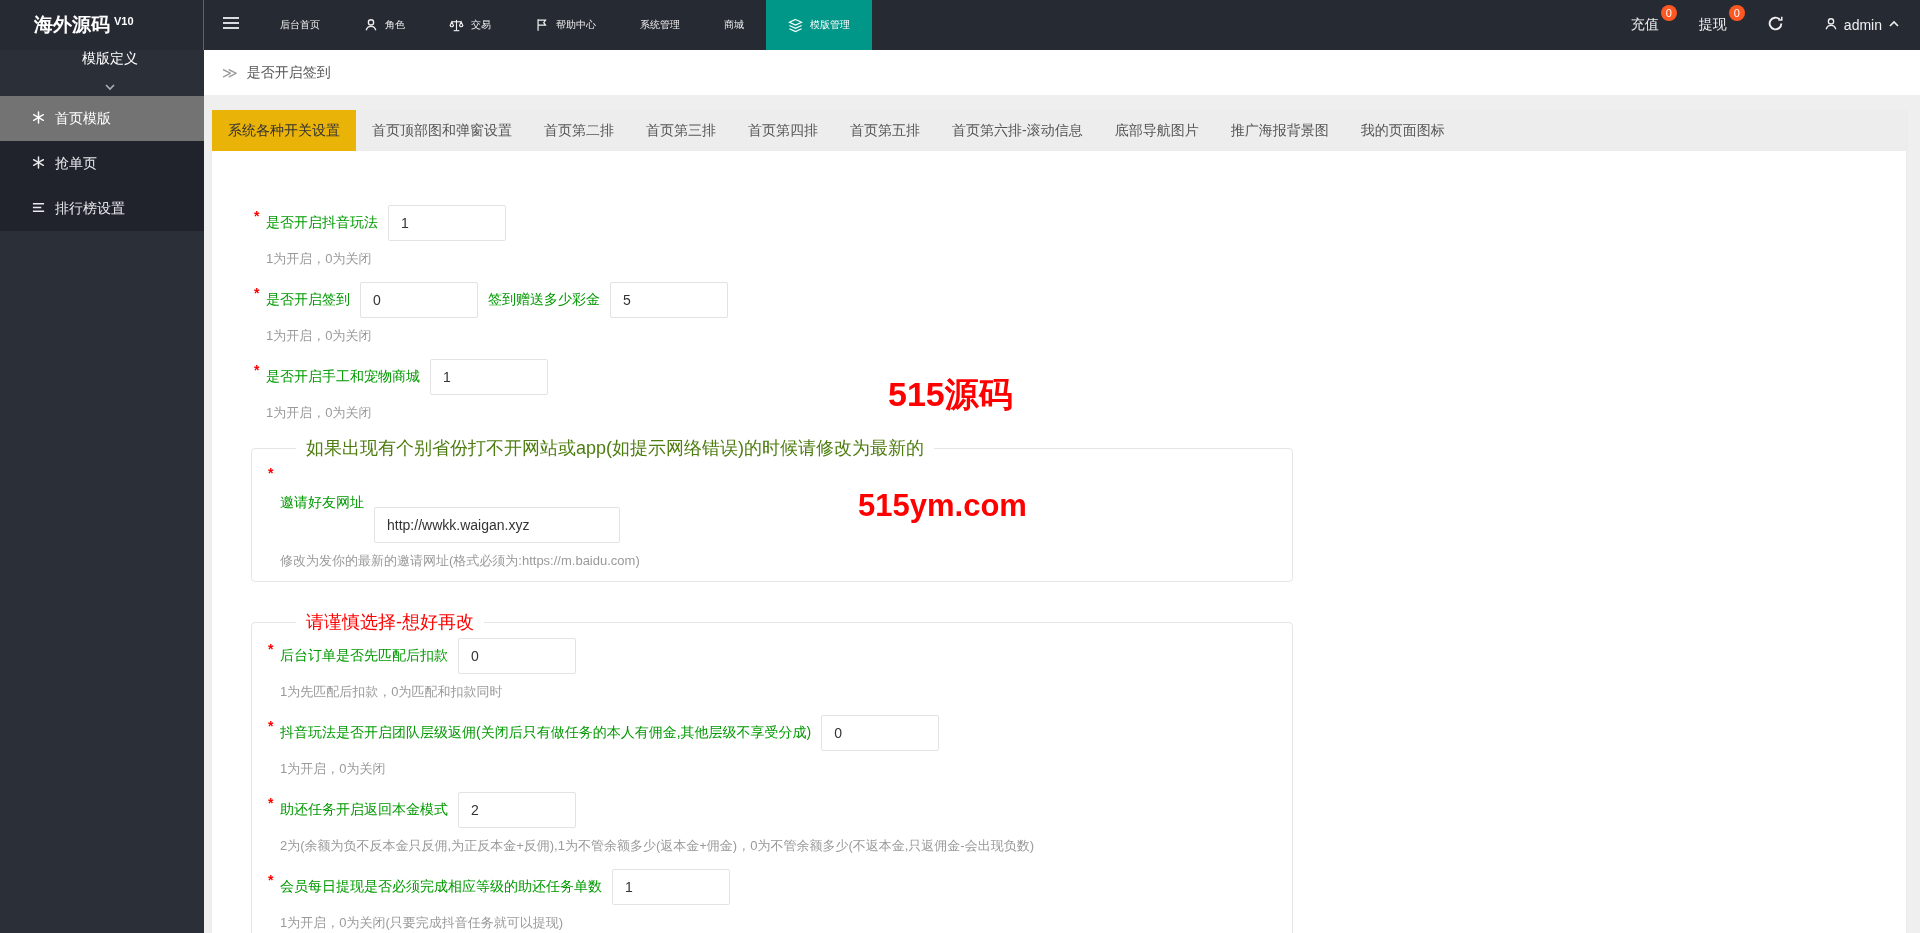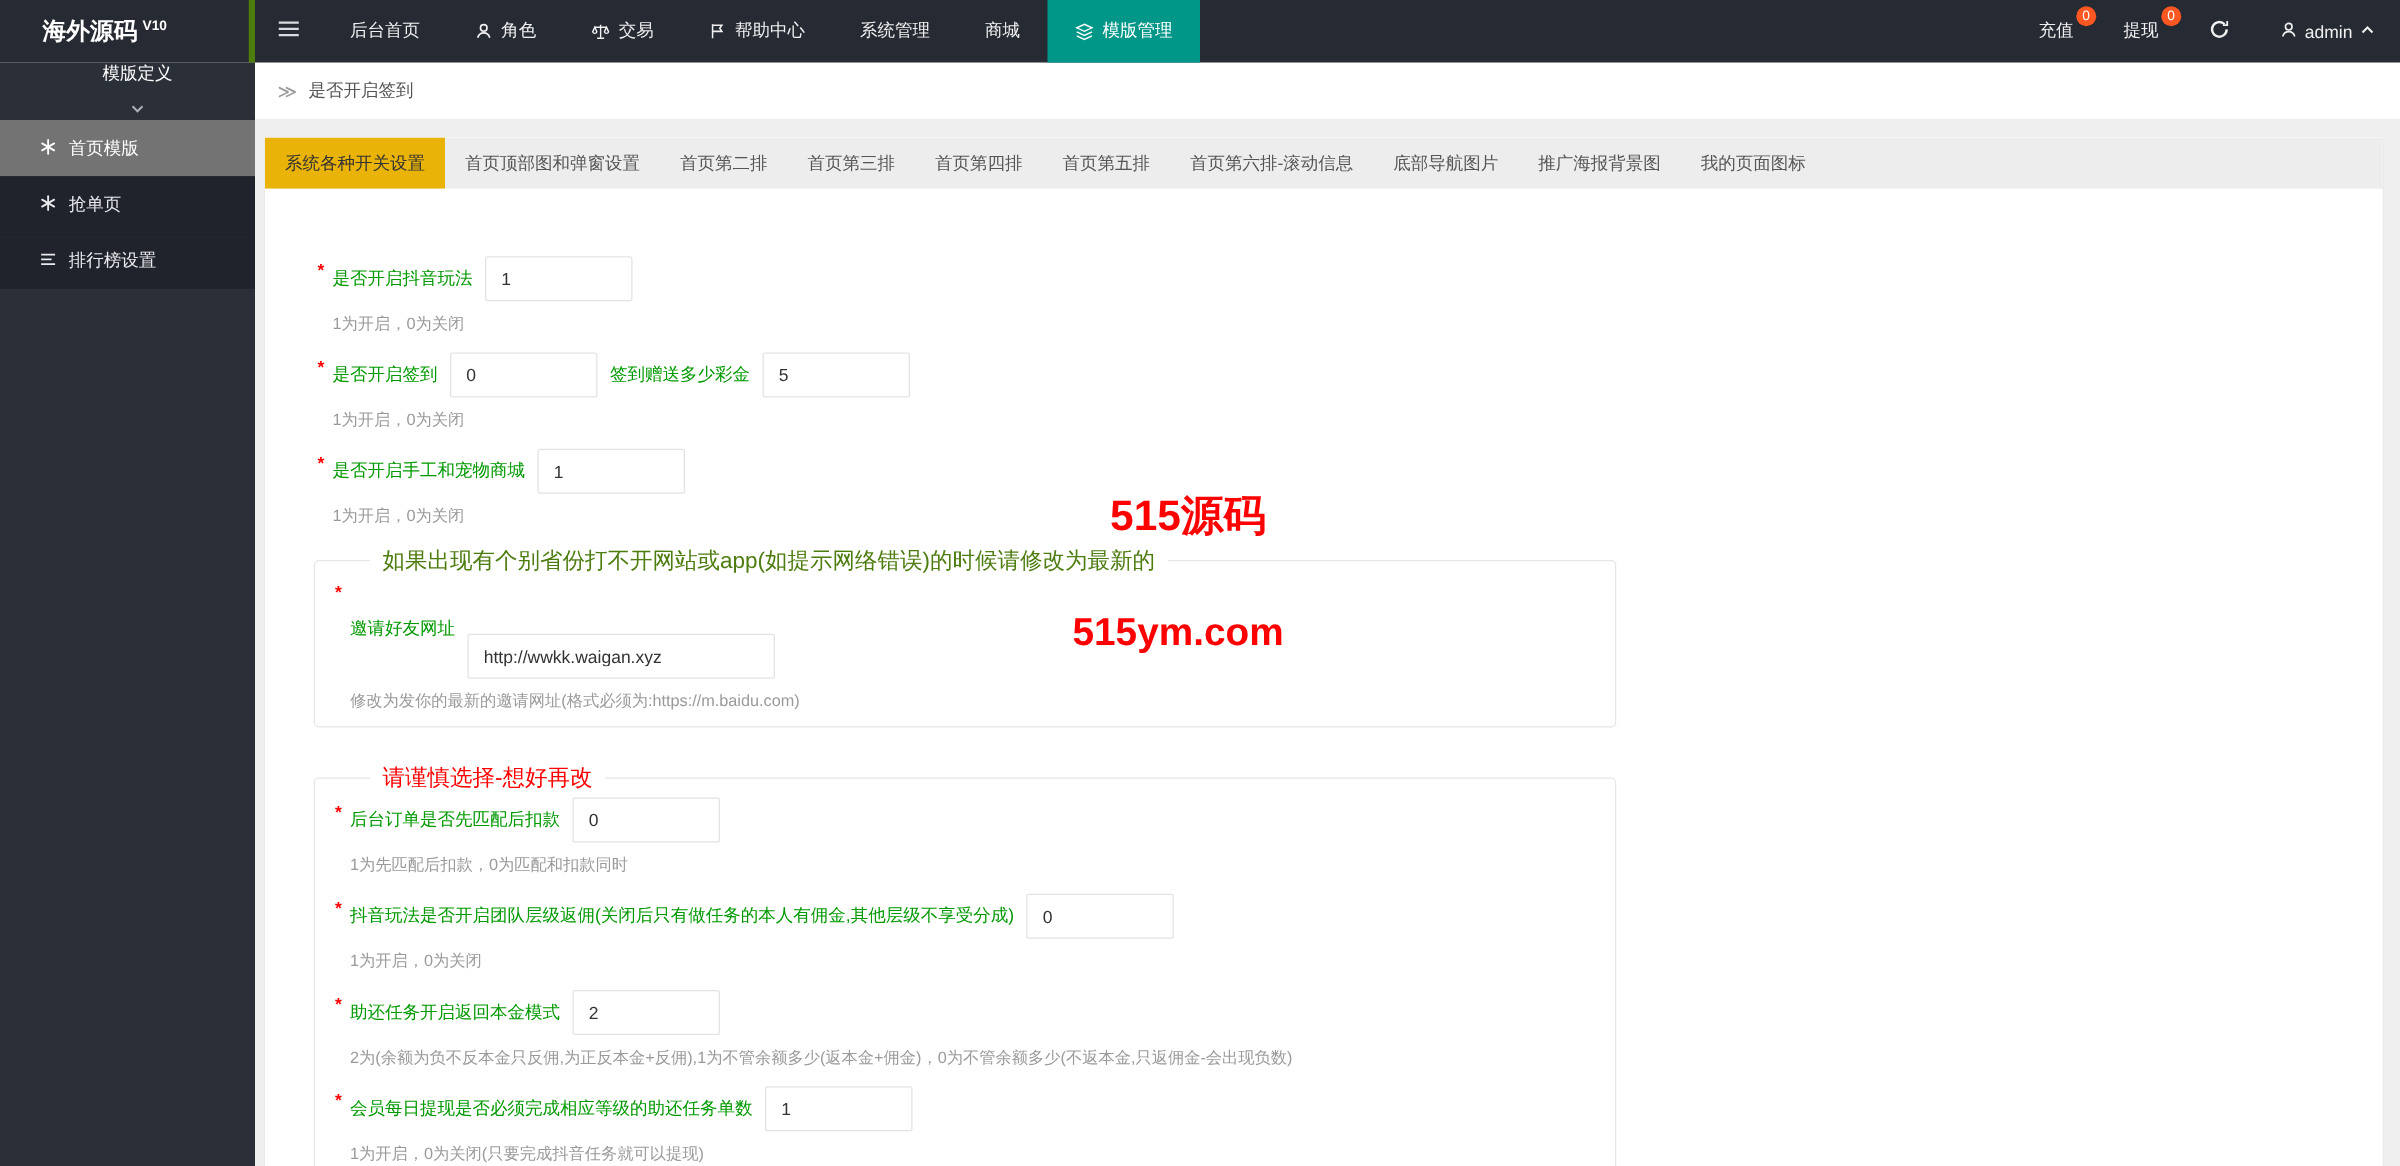--- a/index.html
+++ b/index.html
@@ -1,25 +1,25 @@
 <!DOCTYPE html>
 <html><head>
 <meta charset="utf-8">
 <style>
   * { margin:0; padding:0; box-sizing:border-box; }
   html,body { width:1920px; height:933px; overflow:hidden;
     font-family:"Liberation Sans","DejaVu Sans",sans-serif; background:#efefef; }
 
   
   .header { height:50px; background:#262a33; display:flex; align-items:stretch; color:#f0f0f0; position:relative; z-index:5; }
-  .logo { width:204px; display:flex; align-items:center; padding-left:34px; font-size:19px; font-weight:bold; color:#fff; border-right:5px solid #4d7c0f; flex:none; }
+  .logo { width:204px; display:flex; align-items:center; padding-left:34px; font-size:19px; font-weight:bold; color:#fff; border-right:1px solid #4d7c0f; flex:none; }
   .logo sup { font-size:11px; font-weight:bold; margin-left:4px; transform:translateY(-4px); }
   .burger { width:54px; display:flex; align-items:center; justify-content:center; color:#d8dbe0; cursor:pointer; }
   .top-nav { display:flex; }
-  .nav-item { display:flex; align-items:center; gap:7px; padding:0 22px; font-size:14px; color:#f0f0f0; cursor:pointer; }
+  .nav-item { display:flex; align-items:center; gap:7px; padding:0 22px; font-size:10px; color:#f0f0f0; cursor:pointer; }
   .nav-item.active { background:#009688; color:#fff; }
   .nav-item svg { display:block; }
   .top-right { margin-left:auto; display:flex; align-items:stretch; }
   .tr-item { position:relative; display:flex; align-items:center; gap:6px; padding:0 20px; font-size:14px; color:#f0f0f0; cursor:pointer; }
   .badge { position:absolute; top:5px; right:2px; background:#ff5722; color:#fff; font-size:11px; line-height:16px; height:16px; min-width:16px; padding:0 4px; border-radius:9px; text-align:center; }
 
   
   .layout { display:flex; height:883px; }
   .sidebar { width:204px; flex:none; background:#2b2f38; }
   .side-group { height:46px; display:flex; align-items:center; justify-content:space-between; padding:0 18px 0 34px; color:#fff; font-size:14px; cursor:pointer;flex-direction:column; }
@@ -49,21 +49,21 @@
 
   fieldset { border:1px solid #e6e6e6; border-radius:4px; width:1042px; margin:12px 0 16px -3px; padding:2px 16px 8px; }
   fieldset legend { margin-left:28px; padding:0 10px; font-size:18px; }
   .legend-blue { color:#4d7c0f; }
   .legend-red { color:#ff0000; }
   fieldset .fg:last-child { margin-bottom:4px; }
   .fs2 { margin-top:28px; padding-top:4px; }
 
   
   .wm { position:absolute; color:#ff0000; font-weight:bold; z-index:8; white-space:nowrap; }
-  .wm1 { left:888px; top:390px; font-size:34px; }
+  .wm1 { left:888px; top:372px; font-size:34px; }
   .wm2 { left:858px; top:488px; font-size:31px; }
 </style>
 </head>
 <body>
 
 <div class="header">
   <div class="logo">
     <span>海外源码</span>
     <sup>V10</sup>
   </div>

